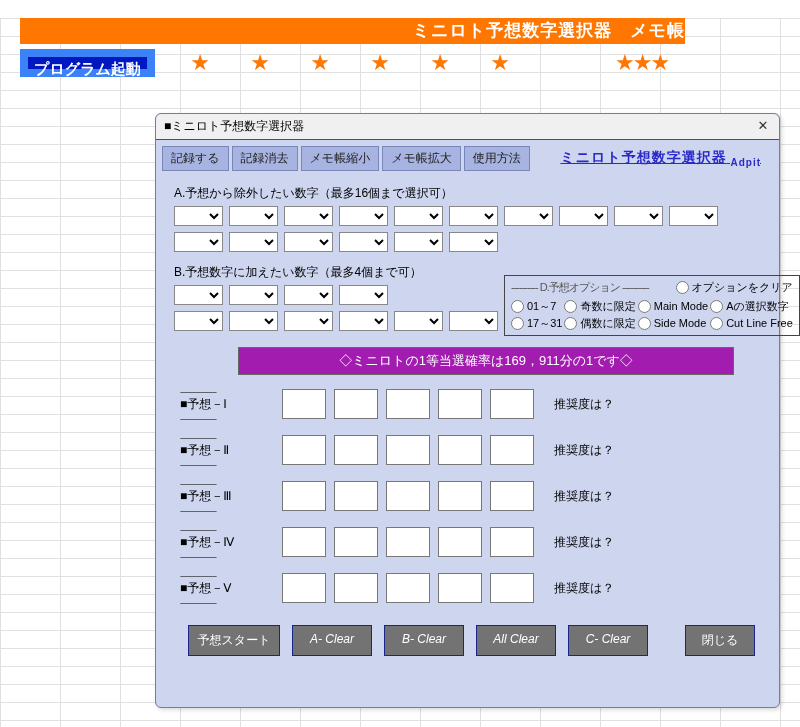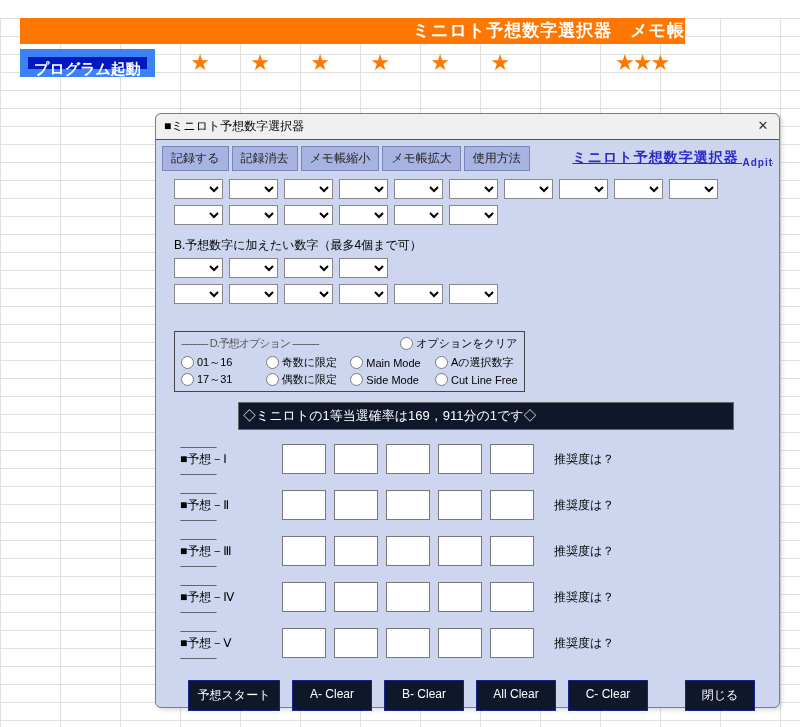--- a/index.html
+++ b/index.html
@@ -24,52 +24,52 @@
   .launch-btn { position: absolute; left: 20px; top: 49px; width: 135px; height: 28px; background: #0018c0; border: 8px solid #3b82f6; color: #fff; font-weight: bold; font-size: 15px; text-align:center; line-height:24px; z-index:1;}
   .stars { position: absolute; top: 50px; left: 175px; right: 0; height: 26px; z-index:1; display:flex; gap:10px;}
   .star { color: #ff7700; font-size:22px; width:50px; text-align:center;}
   .star3 { margin-left:80px;letter-spacing:-2px;}
 
   .dialog { position: absolute; left: 155px; top: 113px; width: 625px; height: 595px; z-index:2;
     background: #cdd5ef; border: 1px solid #7a7a9a; border-radius: 6px; box-shadow: 2px 2px 4px rgba(0,0,0,.15);}
   .titlebar { height: 26px; background: #f0f0f0; border-bottom:1px solid #0369a1; border-radius:6px 6px 0 0; display:flex; align-items:center; padding:0 8px; font-size:12px; position:relative;}
   .titlebar .close { position:absolute; right:6px; top:3px; width:20px; height:20px; text-align:center; line-height:18px; font-size:13px; cursor:pointer; color:#333;}
 
-  .tabrow { display:flex; gap:3px; padding:6px 6px 0 6px; align-items:center;}
+  .tabrow { display:flex; gap:3px; padding:6px 18px 0 6px; align-items:center;}
   .tab { background:#a7b3e0; border:1px solid #7a86b8; padding:3px 8px; font-size:12px; cursor:pointer; color:#222;}
   .brand { margin-left:auto; color:#2a2ac8; font-weight:bold; text-decoration:underline; font-size:14px; letter-spacing:1px;}
   .brand sub { font-size:10px; }
 
   .body { padding:8px 10px 10px 18px; color:#000; }
   .sect-label { font-size:12px; margin:6px 0 4px 0;}
   .combo-row { display:flex; gap:6px; margin-bottom:6px;}
   select.combo { width:49px; height:20px; background:#fff; border:1px solid #888; font-size:11px;}
-  .section-bc { display:flex; gap:6px; align-items:flex-start;flex-direction:column;}
+  .section-bc { display:flex; gap:6px; align-items:center;}
   .section-bc-left { flex:0 0 auto;}
   .opt-panel { border:1px solid #444; flex:1; padding:4px 6px; margin-top:15px; font-size:11px;}
   .opt-head { display:flex; justify-content:space-between; margin-bottom:4px;}
   .opt-grid { display:grid; grid-template-columns: repeat(4, 1fr); gap:2px 2px;}
   .radio { display:flex; align-items:center; gap:3px; white-space:nowrap;}
   .radio input { margin:0;}
   .dashes { color:#555; letter-spacing:-1px;}
 
-  .prob-banner { background:#0f172a; border:1px solid #666; color:#fff; text-align:left; padding:4px; margin:10px 35px 14px 64px; font-size:13px;}
+  .prob-banner { background:#a21caf; border:1px solid #666; color:#fff; text-align:center; padding:4px; margin:10px 35px 14px 64px; font-size:13px;}
 
   .pred-row { display:flex; align-items:center; gap:8px; margin:0 6px 16px 6px;}
   .pred-label { width:94px; font-size:12px; position:relative;}
   .pred-label::before, .pred-label::after { content:"------------------"; position:absolute; left:0; font-size:9px; color:#333; letter-spacing:-1px;}
   .pred-label::before { top:-9px;}
   .pred-label::after { bottom:-11px;}
   .pred-box { width:44px; height:30px; background:#fff; border:1px solid #777;}
   .rec { margin-left:12px; font-size:12px;}
 
   .btn-row { display:flex; gap:12px; padding:6px 14px; justify-content:flex-start;}
-  .btn { background:#0f172a; color:#fff; border:1px solid #18258a; padding:6px 0; font-size:12px; cursor:pointer; text-align:center;}
+  .btn { background:#737373; color:#fff; border:1px solid #18258a; padding:6px 0; font-size:12px; cursor:pointer; text-align:center;}
   .btn.primary { width:92px;}
-  .btn.w { width:80px;}
+  .btn.w { width:80px;font-style:italic;}
   .btn.close-btn { margin-left:auto; width:70px;}
 </style>
 </head>
 <body>
 
 <div class="sheet">
   <div class="header-row">ミニロト予想数字選択器　メモ帳</div>
   <div class="launch-btn">プログラム起動</div>
   <div class="stars">
     <span class="star">★</span>
@@ -91,20 +91,21 @@
       <span class="tab">記録消去</span>
       <span class="tab">メモ帳縮小</span>
       <span class="tab">メモ帳拡大</span>
       <span class="tab">使用方法</span>
       <span class="brand">
         <span>ミニロト予想数字選択器</span><sub> Adpit</sub>
       </span>
     </div>
 
     <div class="body">
+      <div class="sect-label">A.予想から除外したい数字（最多16個まで選択可）</div>
       <div class="combo-row" id="rowA1">
           <select class="combo"><option></option></select>
           <select class="combo"><option></option></select>
           <select class="combo"><option></option></select>
           <select class="combo"><option></option></select>
           <select class="combo"><option></option></select>
           <select class="combo"><option></option></select>
           <select class="combo"><option></option></select>
           <select class="combo"><option></option></select>
           <select class="combo"><option></option></select>
@@ -141,21 +142,21 @@
           <div class="opt-head">
             <span class="dashes">---------- D.予想オプション ----------</span>
             <label class="radio">
                 <input type="radio" name="optx" style="">
                 <span>オプションをクリア</span>
               </label>
           </div>
           <div class="opt-grid" id="optGrid">
               <label class="radio">
                 <input type="radio" name="opt0" style="">
-                <span>01～16</span>
+                <span>01～7</span>
               </label>
               <label class="radio">
                 <input type="radio" name="opt1" style="">
                 <span>奇数に限定</span>
               </label>
               <label class="radio">
                 <input type="radio" name="opt2" style="">
                 <span>Main Mode</span>
               </label>
               <label class="radio">

